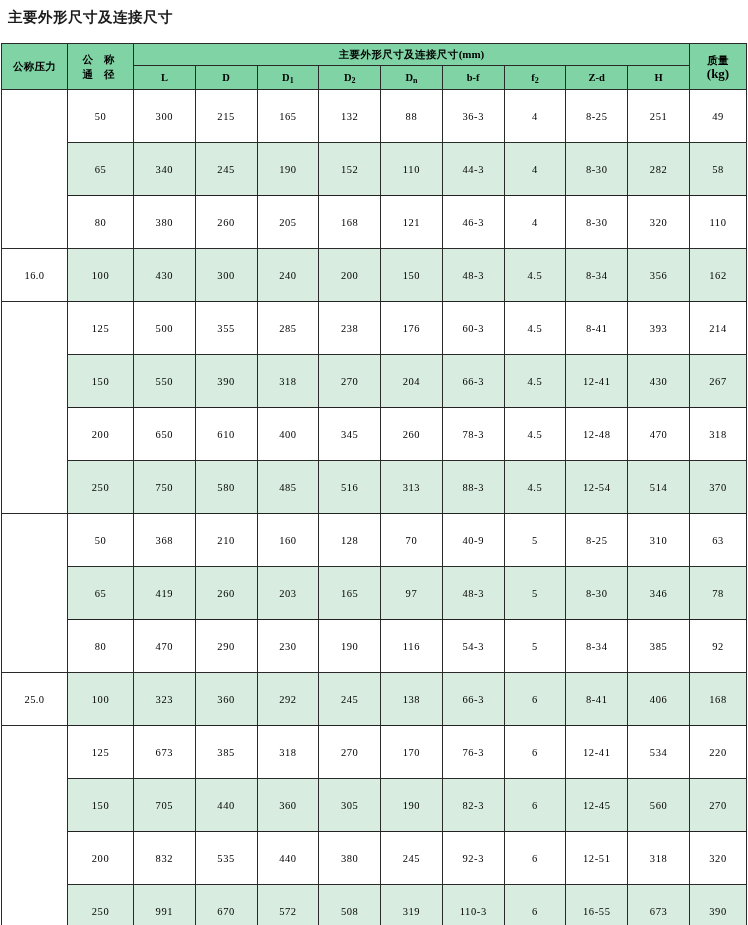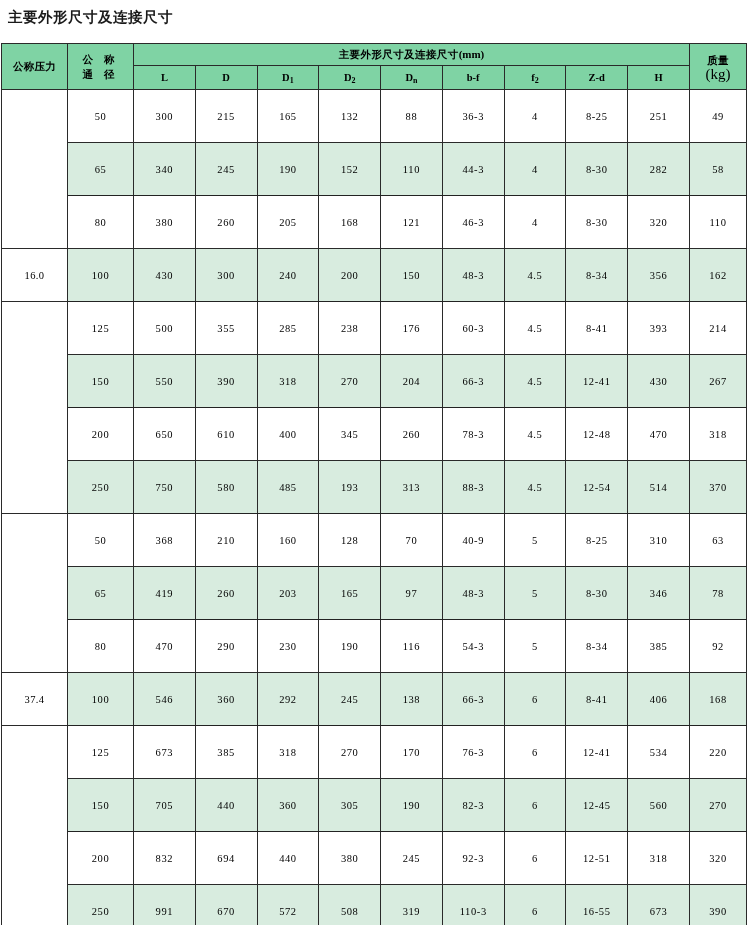--- a/index.html
+++ b/index.html
@@ -90,22 +90,22 @@
     line-height: 15px;
   }
   th.corner-dn .l1 { letter-spacing: 4px; text-align: center; }
   th.corner-dn .l2 { letter-spacing: 4px; }
   th.corner-mass {
     width: 56px;
     line-height: 14px;
   }
   th.corner-mass .kg {
     font-family: "Liberation Serif", "DejaVu Serif", serif;
-    font-weight: 400;
-    font-size: 15px;
+    font-weight: 700;
+    font-size: 13px;
     letter-spacing: 0;
   }
   
   tbody td {
     height: 52px;
     font-size: 10.5px;
     background: #ffffff;
     letter-spacing: 0.6px;
   }
   tbody tr.tinted td {
@@ -258,21 +258,21 @@
           <td>4.5</td>
           <td>12-48</td>
           <td>470</td>
           <td>318</td>
         </tr>
         <tr class="tinted">
           <td>250</td>
           <td>750</td>
           <td>580</td>
           <td>485</td>
-          <td>193</td>
+          <td>516</td>
           <td>313</td>
           <td>88-3</td>
           <td>4.5</td>
           <td>12-54</td>
           <td>514</td>
           <td>370</td>
         </tr>
         <tr class="group-start">
           <td class="pressure" rowspan="3"></td>
           <td>50</td>
@@ -307,23 +307,23 @@
           <td>230</td>
           <td>190</td>
           <td>116</td>
           <td>54-3</td>
           <td>5</td>
           <td>8-34</td>
           <td>385</td>
           <td>92</td>
         </tr>
         <tr class="tinted">
-          <td class="pressure" rowspan="1">37.4</td>
+          <td class="pressure" rowspan="1">25.0</td>
           <td>100</td>
-          <td>546</td>
+          <td>323</td>
           <td>360</td>
           <td>292</td>
           <td>245</td>
           <td>138</td>
           <td>66-3</td>
           <td>6</td>
           <td>8-41</td>
           <td>406</td>
           <td>168</td>
         </tr>
@@ -350,21 +350,21 @@
           <td>190</td>
           <td>82-3</td>
           <td>6</td>
           <td>12-45</td>
           <td>560</td>
           <td>270</td>
         </tr>
         <tr>
           <td>200</td>
           <td>832</td>
-          <td>694</td>
+          <td>535</td>
           <td>440</td>
           <td>380</td>
           <td>245</td>
           <td>92-3</td>
           <td>6</td>
           <td>12-51</td>
           <td>318</td>
           <td>320</td>
         </tr>
         <tr class="tinted">

